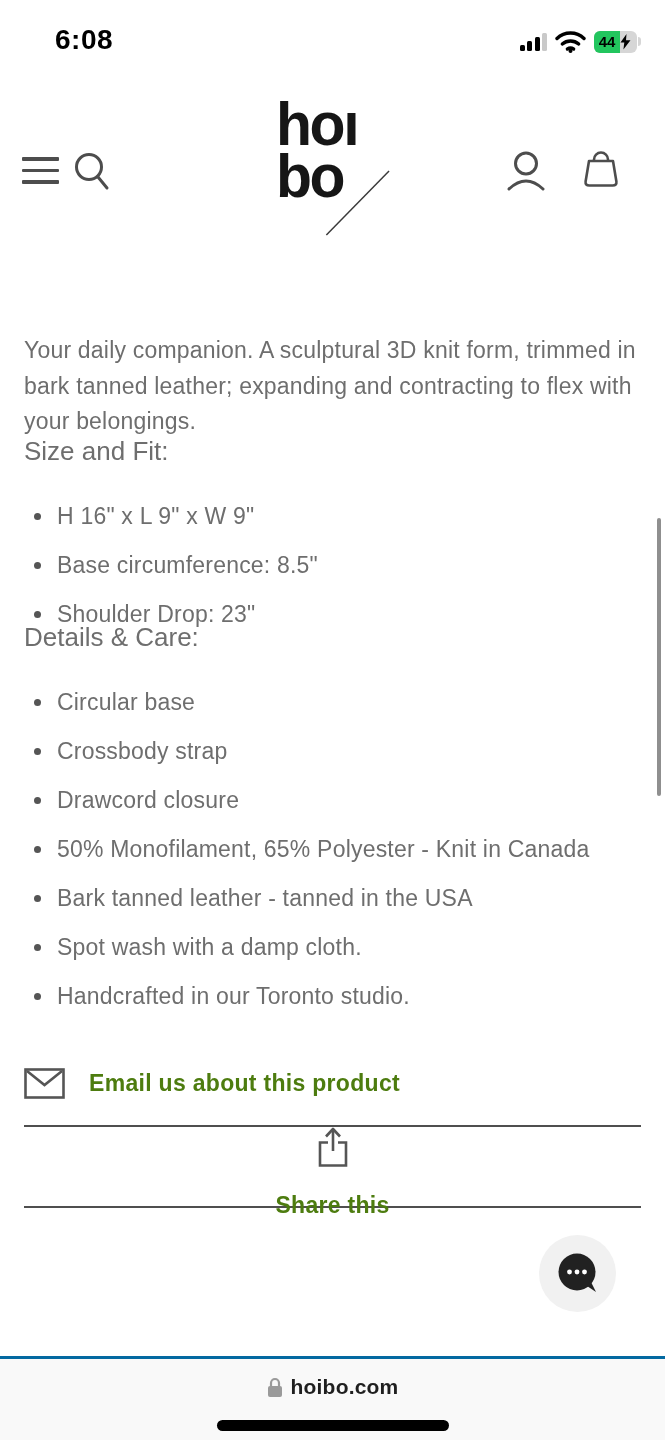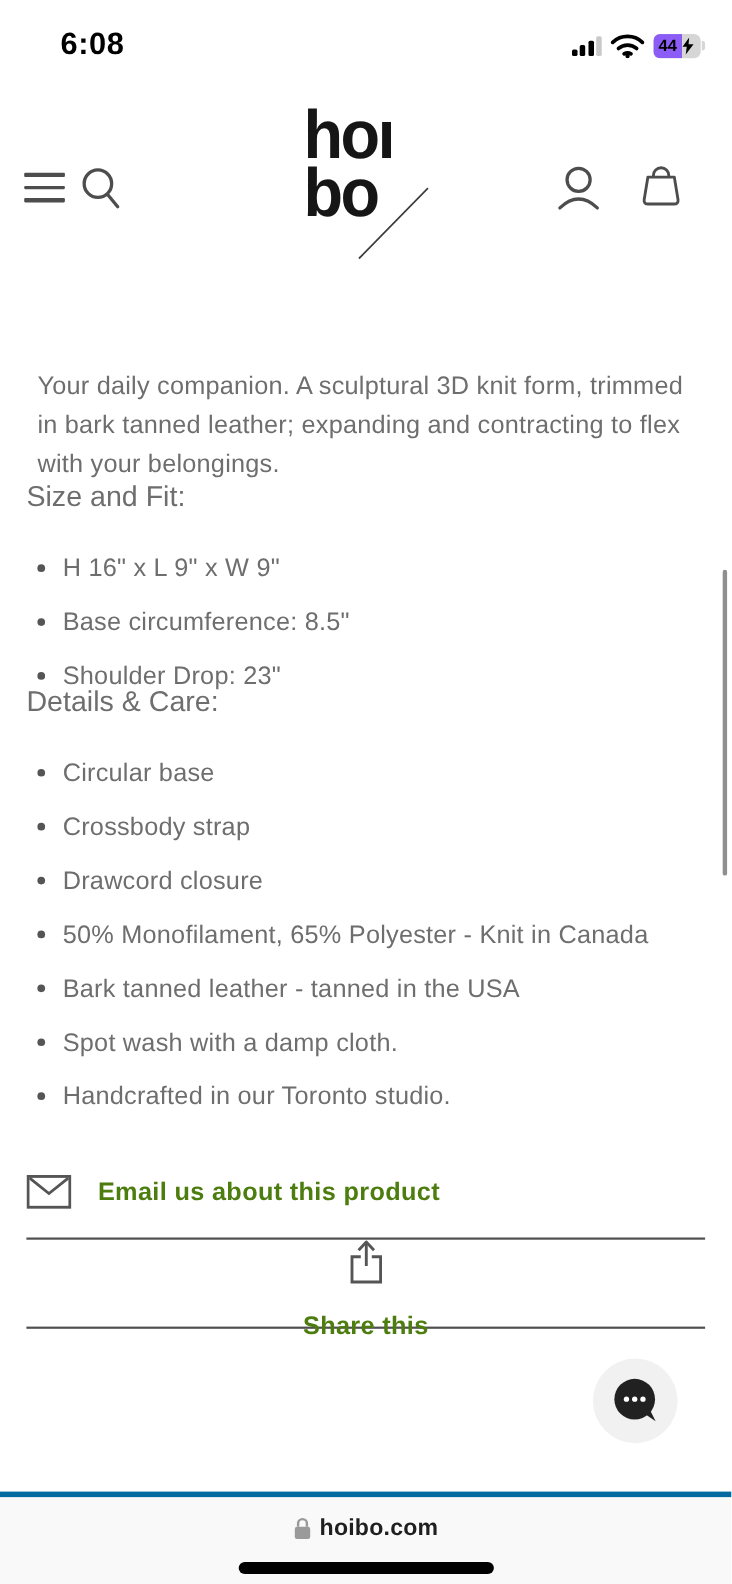--- a/index.html
+++ b/index.html
@@ -32,21 +32,21 @@
   .menu-glyph { display:flex; flex-direction:column; gap:8px; width:37px; }
   .menu-glyph i { display:block; height:3.5px; background:#4d4d4d; border-radius:1px; }
 
   .logo { position:absolute; left:276px; top:8px; width:150px; height:145px; color:#161616;
     font-weight:bold; font-size:62px; line-height:52px; letter-spacing:-2.5px;
     transform:scaleX(.95); transform-origin:left top; cursor:pointer; }
   .logo-slash { position:absolute; left:52px; top:72px; }
 
   
   .main { position:absolute; top:333px; left:24px; right:24px; color:#6e6e6e; font-size:23px; }
-  .intro { line-height:35.5px; letter-spacing:.2px;margin-left:10px; }
+  .intro { line-height:35.5px; letter-spacing:.2px; }
   .sec-heading { font-weight:normal; font-size:26px; line-height:23px; }
   ul.spec-list { list-style:none; margin-top:42px; }
   ul.spec-list li { position:relative; padding-left:33px; line-height:23px; margin-bottom:26px; letter-spacing:.2px; }
   ul.spec-list li:last-child { margin-bottom:0; }
   ul.spec-list li::before { content:""; position:absolute; left:10px; top:8px;
     width:7px; height:7px; border-radius:50%; background:#555; }
 
   .actions { margin-top:35px; }
   .action-row { display:flex; align-items:center; gap:24px; border-bottom:2px solid #4f4f4f; cursor:pointer; }
   .action-row.email { height:84px; }
@@ -57,21 +57,21 @@
   .chat-btn { position:absolute; left:539px; top:1235px; width:77px; height:77px; border:none;
     border-radius:50%; background:#f1f1f1; display:flex; align-items:center; justify-content:center;
     cursor:pointer; z-index:5; }
 
   
   .scrollbar { position:absolute; right:4px; top:518px; width:4px; height:278px;
     background:#8f8f8f; border-radius:2px; z-index:6; }
 
   
   .safari-bar { position:absolute; left:0; right:0; bottom:0; height:84px;
-    background:#f9f9f9; border-top:5px solid #0369a1; }
+    background:#f9f9f9; border-top:3px solid #0369a1; }
   .url-pill { position:absolute; left:0; right:0; top:16px; display:flex; align-items:center;
     justify-content:center; gap:8px; cursor:pointer; }
   .url-text { font-size:21px; font-weight:bold; color:#1f1f1f; letter-spacing:.2px; }
   .home-indicator { position:absolute; left:50%; transform:translateX(-50%); bottom:9px;
     width:232px; height:11px; border-radius:6px; background:#000; }
 
   svg { display:block; }
 </style>
 </head>
 <body>
@@ -90,21 +90,21 @@
       <span>
         <svg width="31" height="23" viewBox="0 0 31 23">
           <path d="M2 8.5 A19.5 19.5 0 0 1 29 8.5" fill="none" stroke="#000" stroke-width="3.4" stroke-linecap="round"></path>
           <path d="M7.3 14 A12.5 12.5 0 0 1 23.7 14" fill="none" stroke="#000" stroke-width="3.4" stroke-linecap="round"></path>
           <path d="M12.4 19 A6 6 0 0 1 18.6 19" fill="none" stroke="#000" stroke-width="3.4" stroke-linecap="round"></path>
           <circle cx="15.5" cy="21" r="2" fill="#000"></circle>
         </svg>
       </span>
       <div class="battery">
         <div class="batt-body">
-          <div class="batt-fill" style="background:#8b5cf6;">44</div>
+          <div class="batt-fill" style="background:#22c55e;">44</div>
           <div class="batt-bolt">
             <svg width="11" height="16" viewBox="0 0 11 16">
               <path d="M6.5 0 L0.5 8.6 L4.3 8.6 L3.4 15.5 L10.5 6.3 L6 6.3 Z" fill="#000"></path>
             </svg>
           </div>
         </div>
         <div class="batt-cap"></div>
       </div>
     </div>
   </div>

